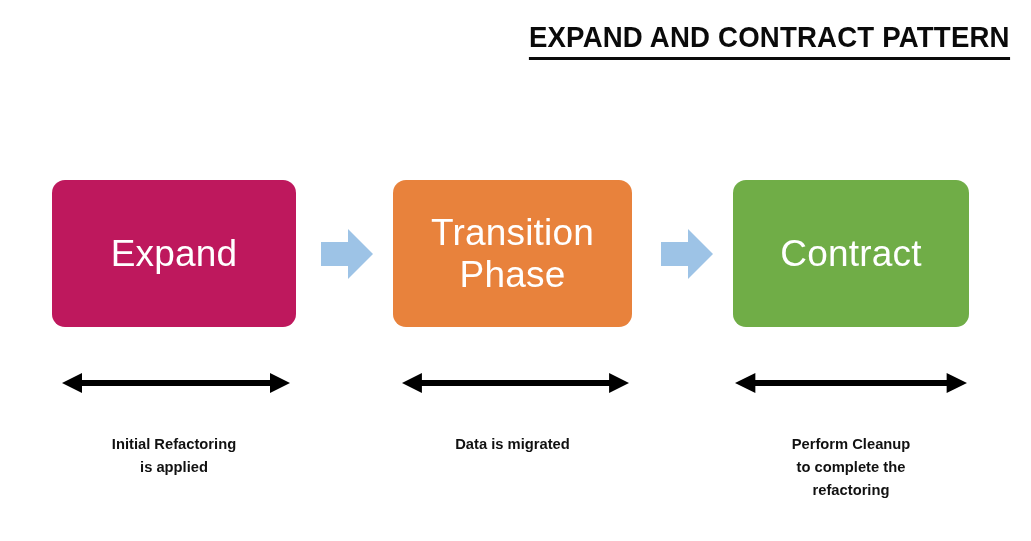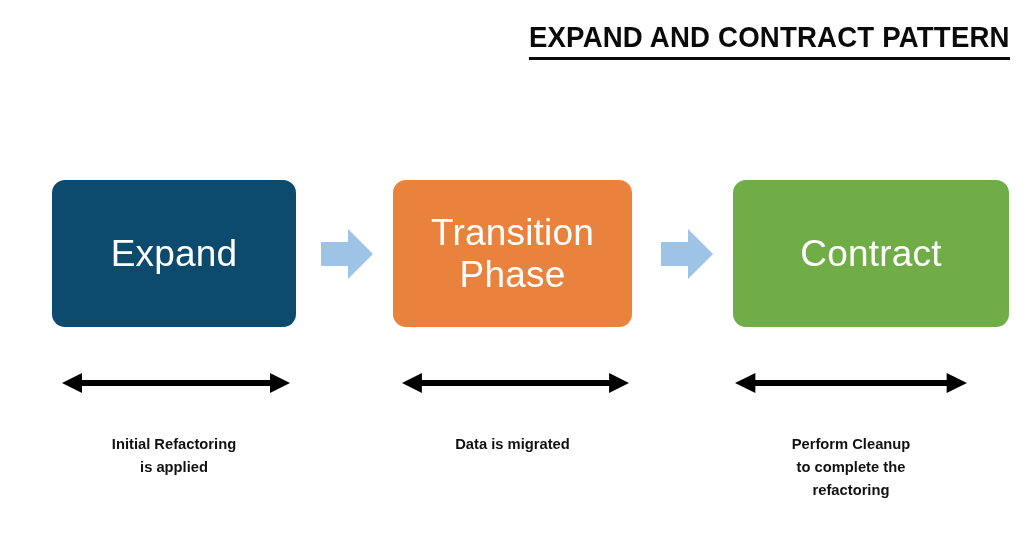--- a/index.html
+++ b/index.html
@@ -59,23 +59,23 @@
     font-family: "Liberation Sans", sans-serif;
     font-size: 37px;
     font-weight: normal;
     line-height: 1.12;
     text-align: center;
     letter-spacing: 0.2px;
     box-sizing: border-box;
   }
   .phase-box .box-label { display: block; white-space: pre-line; }
 
-  #box-expand     { left: 52px;  width: 244px; background: #0c4a6e; }
+  #box-expand     { left: 52px;  width: 244px; background: #be185d; }
   #box-transition { left: 393px; width: 239px; background: #E8823C; align-items: center; }
-  #box-contract   { left: 733px; width: 276px; background: #70AD47; }
+  #box-contract   { left: 733px; width: 236px; background: #70AD47; }
 
   
   .block-arrow {
     position: absolute;
     top: 228px;
     width: 52px;
     height: 52px;
   }
   #block-arrow-1 { left: 321px; }
   #block-arrow-2 { left: 661px; }

